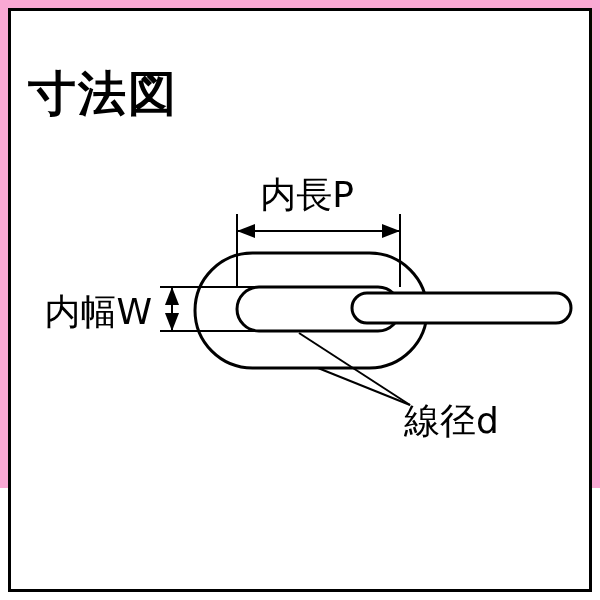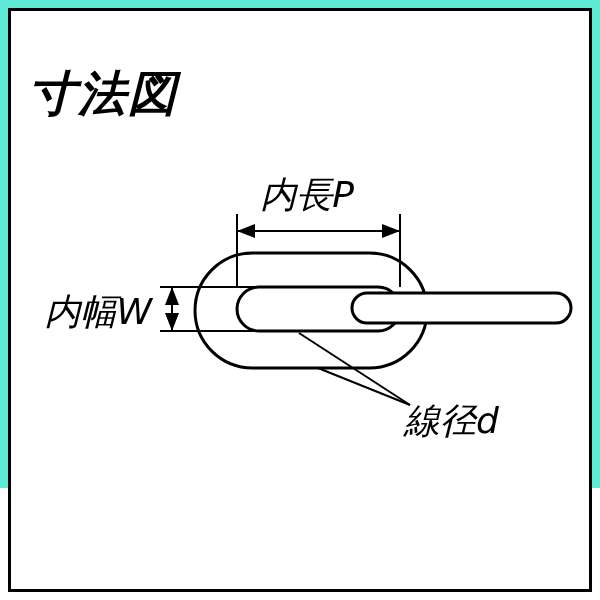--- a/index.html
+++ b/index.html
@@ -6,22 +6,21 @@
   body {
     width: 600px;
     height: 600px;
     background: #ffffff;
     font-family: "DejaVu Sans", "Liberation Sans", sans-serif;
   }
   .canvas {
     position: relative;
     width: 600px;
     height: 488px;
-    background: #5eead4;
-    font-style: italic;
+    background: #f9a8d4;
   }
   svg { display: block; }
   text { fill: #000000; }
   .title-text { font-size: 48px; font-weight: bold; letter-spacing: 2px; }
   .dim-text { font-size: 36px; font-weight: 500; }
 </style>
 </head>
 <body>
 
 <div class="canvas">

